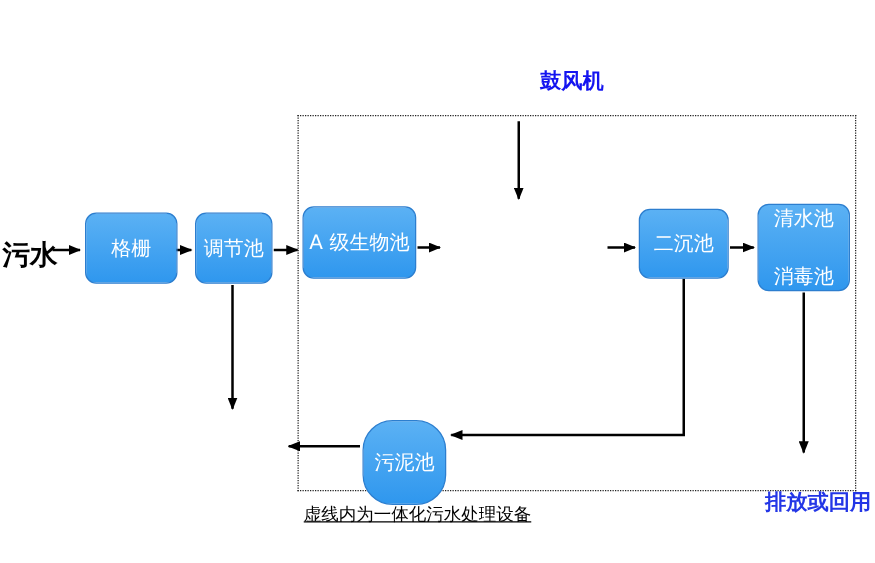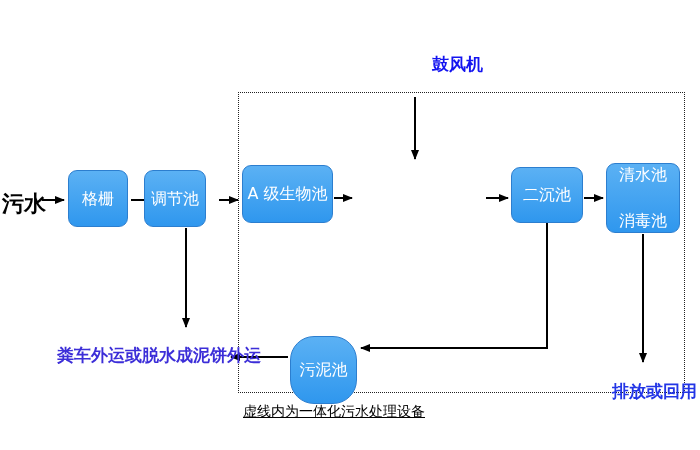--- a/index.html
+++ b/index.html
@@ -20,42 +20,42 @@
     text-align: center;
     box-sizing: border-box;
     background: linear-gradient(180deg, var(--box-fill-top, #5BB1F4) 0%, var(--box-fill-bottom, #2F97EE) 100%);
     border: 1px solid var(--box-border, #2C7ECF);
     border-radius: 9px;
     color: var(--box-text, #fff);
     font-size: 16px;
     line-height: 1.25;
     white-space: nowrap;
   }
-  .node-grid        { left: 68px;  top: 170px; width: 60px;  height: 57px; }
-  .node-regulating  { left: 144px; top: 170px; width: 62px;  height: 57px; }
+  .node-grid        { left: 68px;  top: 170px; width: 74px;  height: 57px; }
+  .node-regulating  { left: 156px; top: 170px; width: 62px;  height: 57px; }
   .node-a-bio       { left: 242px; top: 165px; width: 91px;  height: 58px; }
   .node-o-bio       { left: 355px; top: 163px; width: 130px; height: 60px; font-size: 15px; }
   .node-sed         { left: 511px; top: 167px; width: 72px;  height: 56px; }
   .node-clear       { left: 606px; top: 163px; width: 74px;  height: 70px; line-height: 1.6; gap: 20px; }
   .node-sludge      { left: 290px; top: 336px; width: 67px;  height: 68px; border-radius: 24px; }
 
   .dashed-boundary {
     position: absolute;
     left: 238px; top: 92px;
     width: 447px; height: 301px;
     border: 1px dotted #222;
     box-sizing: border-box;
   }
 
   .label { position: absolute; white-space: nowrap; }
   .label-influent { left: 2px;  top: 189px; font-size: 22px; font-weight: bold; color: var(--plain-text, #000); }
   .label-blower   { left: 391px; top: 53px; font-size: 17px; font-weight: bold; color: var(--blower-label, #1414f0); margin-left: 41px; }
   .label-sludge-out { left: 57px; top: 344px; font-size: 17px; font-weight: bold; color: var(--sludge-out-label, #3c2ed8); }
   .label-caption  { left: 243px; top: 403px; font-size: 14px; color: var(--plain-text, #000); text-decoration: underline; }
-  .label-discharge{ left: 612px; top: 380px; font-size: 17px; font-weight: bold; color: var(--discharge-label, #2336e6); }
+  .label-discharge{ left: 612px; top: 390px; font-size: 17px; font-weight: bold; color: var(--discharge-label, #2336e6); }
 
   svg.connectors { position: absolute; left: 0; top: 0; width: 700px; height: 450px; pointer-events: none; }
   svg.connectors line, svg.connectors path.wire {
     stroke: var(--connector, #000);
     stroke-width: 2;
     fill: none;
   }
 </style>
 </head>
 <body>
@@ -78,21 +78,20 @@
     <line x1="584" y1="198" x2="603" y2="198" marker-end="url(#ah)"></line>
     <line x1="415" y1="97" x2="415" y2="159" marker-end="url(#ah)"></line>
     <line x1="186" y1="228" x2="186" y2="327" marker-end="url(#ah)"></line>
     <path class="wire" d="M547,223 L547,348 L361,348" marker-end="url(#ah)"></path>
     <line x1="288" y1="357" x2="231" y2="357" marker-end="url(#ah)"></line>
     <line x1="643" y1="234" x2="643" y2="362" marker-end="url(#ah)"></line>
   </svg>
 
   <div class="label label-influent">污水</div>
   <div class="label label-blower">鼓风机</div>
-  <div class="label label-sludge-out">粪车外运或脱水成泥饼外运</div>
   <div class="label label-caption">虚线内为一体化污水处理设备</div>
   <div class="label label-discharge">排放或回用</div>
 
   <div class="node node-grid">
     <span>格栅</span>
   </div>
   <div class="node node-regulating">
     <span>调节池</span>
   </div>
   <div class="node node-a-bio">

